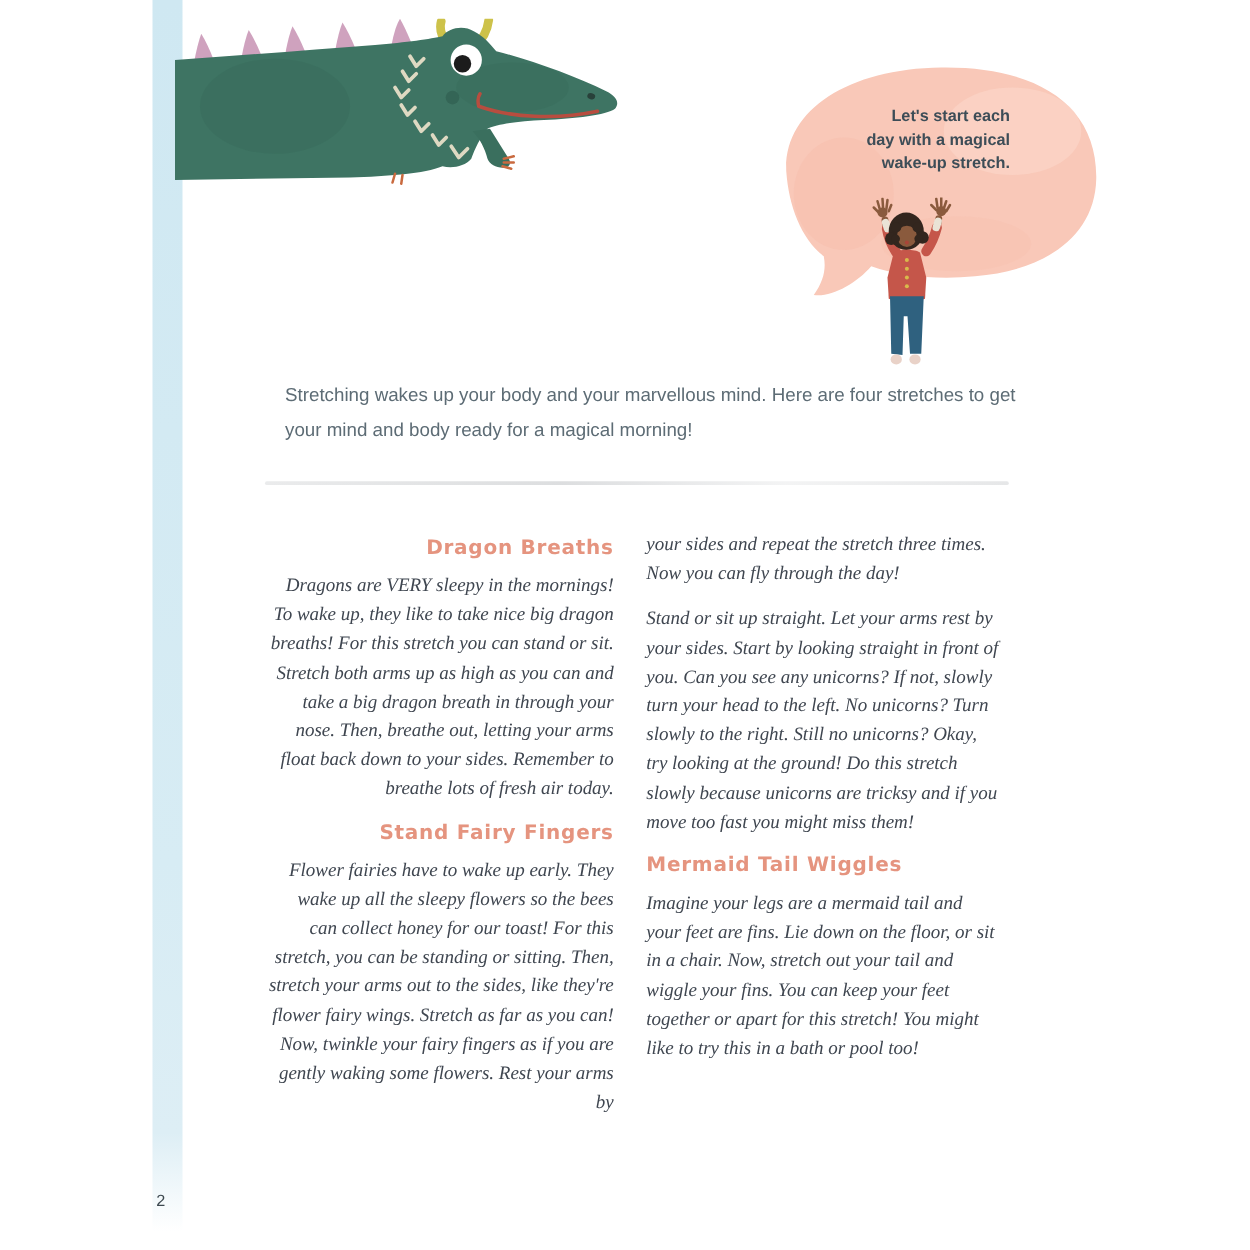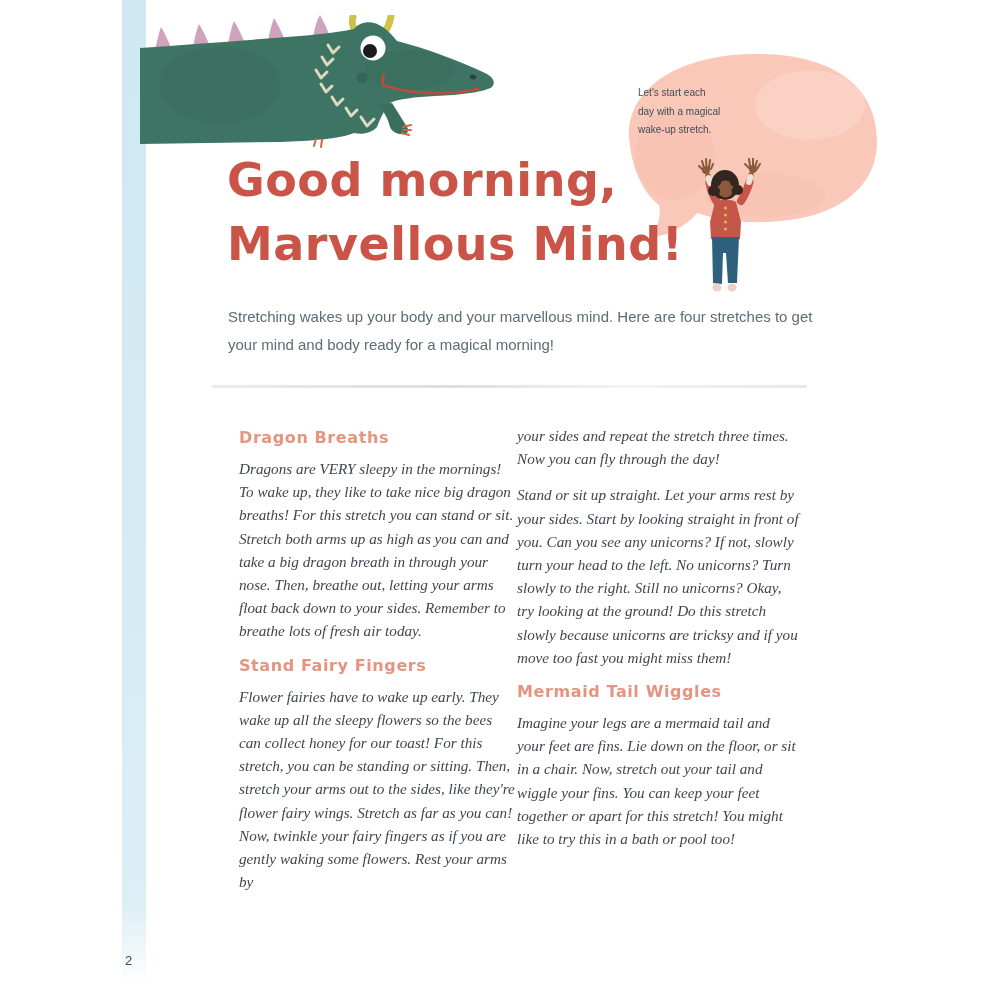--- a/index.html
+++ b/index.html
@@ -7,36 +7,36 @@
   .page{position:relative;width:1000px;height:1000px;background:#ffffff;}
 
   .edge-strip{position:absolute;left:122px;top:0;width:24px;height:985px;
     background:linear-gradient(to bottom,#cfe8f2 0%,#d7ecf4 70%,#ddeef5 92%,rgba(221,238,245,0) 100%);}
 
   .page-number{position:absolute;left:125px;top:953px;font-size:13px;color:#3d484f;
     font-family:"Liberation Sans",sans-serif;}
 
   .croc{position:absolute;left:140px;top:15px;width:358px;height:133px;}
   .bubble-svg{position:absolute;left:615px;top:45px;width:275px;height:200px;}
-  .bubble-text{position:absolute;left:638px;top:84px;width:170px;text-align:left;
-    font-size:10px;line-height:18.5px;font-weight:normal;color:#3d4d57;}
+  .bubble-text{position:absolute;left:638px;top:84px;width:170px;text-align:right;
+    font-size:13px;line-height:18.5px;font-weight:bold;color:#3d4d57;}
   .child{position:absolute;left:695px;top:158px;width:70px;height:140px;}
 
   .title{position:absolute;left:227px;top:148px;font-family:"DejaVu Sans",sans-serif;
     font-weight:bold;font-size:46px;line-height:64px;color:#ca5447;letter-spacing:0.5px;}
 
   .intro{position:absolute;left:228px;top:303px;width:585px;font-size:15px;
     line-height:28px;color:#5d6c75;font-family:"Liberation Sans",sans-serif;}
 
   .smudge{position:absolute;left:212px;top:385px;width:595px;height:3px;border-radius:2px;
     background:linear-gradient(to right,rgba(140,145,150,.18),rgba(140,145,150,.30) 40%,
       rgba(140,145,150,.10) 70%,rgba(140,145,150,.22));}
 
   .col{position:absolute;font-family:"Liberation Serif",serif;}
-  .col-left{left:239px;top:428px;width:276px;}
+  .col-left{left:215px;top:428px;width:276px;text-align:right;}
   .col-right{left:517px;top:424px;width:282px;}
   .section-heading{font-family:"DejaVu Sans",sans-serif;font-weight:bold;font-size:16px;
     color:#e5947f;letter-spacing:0.6px;margin:6px 0 10px 0;}
   .col .section-heading:first-child{margin-top:0;}
   .section-body{font-size:15.2px;line-height:23.2px;color:#3f4650;margin:0 0 13px 0;font-style:italic;}
 </style>
 </head>
 <body>
 
 <div class="page">
@@ -148,24 +148,20 @@
       <circle cx="30.5" cy="64" r="1.6"></circle>
         <circle cx="30.5" cy="71" r="1.6"></circle>
     </g>
 
     <path d="M17,79 L44,79 L42,125 L33,125 L31,95 L28,95 L27,126 L18,125 Z" fill="#2f617f"></path>
 
     <ellipse cx="22" cy="129.5" rx="4.5" ry="4" fill="#e9d2c8"></ellipse>
     <ellipse cx="37" cy="129.5" rx="4.5" ry="4" fill="#e9d2c8"></ellipse>
   </svg>
 
-  <div class="title">
-    <div>Good morning,</div>
-    <div>Marvellous Mind!</div>
-  </div>
 
   <div class="intro">Stretching wakes up your body and your marvellous mind. Here are four stretches to get your mind and body ready for a magical morning!</div>
 
   <div class="smudge"></div>
 
   <div class="col col-left">
     <div class="section-heading">Dragon Breaths</div>
     <p class="section-body">Dragons are VERY sleepy in the mornings! To wake up, they like to take nice big dragon breaths! For this stretch you can stand or sit. Stretch both arms up as high as you can and take a big dragon breath in through your nose. Then, breathe out, letting your arms float back down to your sides. Remember to breathe lots of fresh air today.</p>
     <div class="section-heading">Stand Fairy Fingers</div>
     <p class="section-body">Flower fairies have to wake up early. They wake up all the sleepy flowers so the bees can collect honey for our toast! For this stretch, you can be standing or sitting. Then, stretch your arms out to the sides, like they're flower fairy wings. Stretch as far as you can! Now, twinkle your fairy fingers as if you are gently waking some flowers. Rest your arms by</p>

